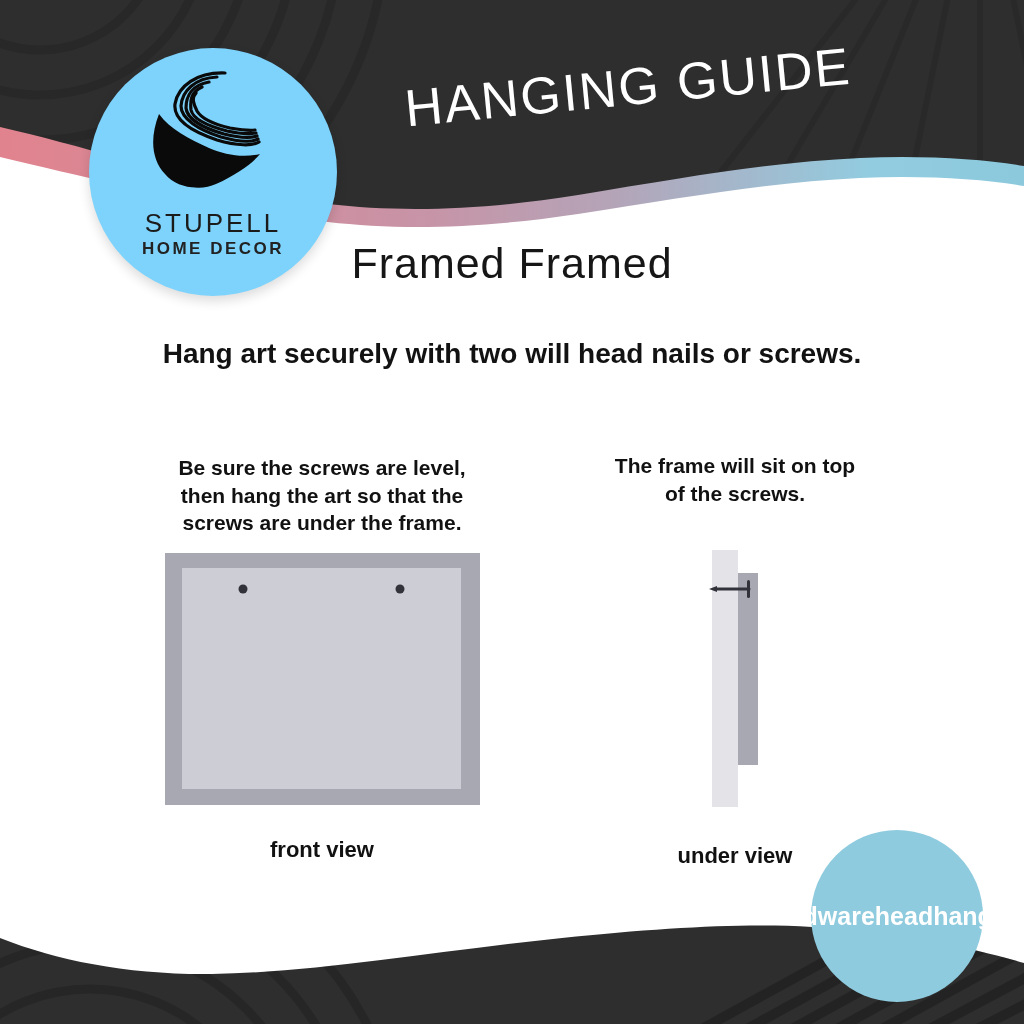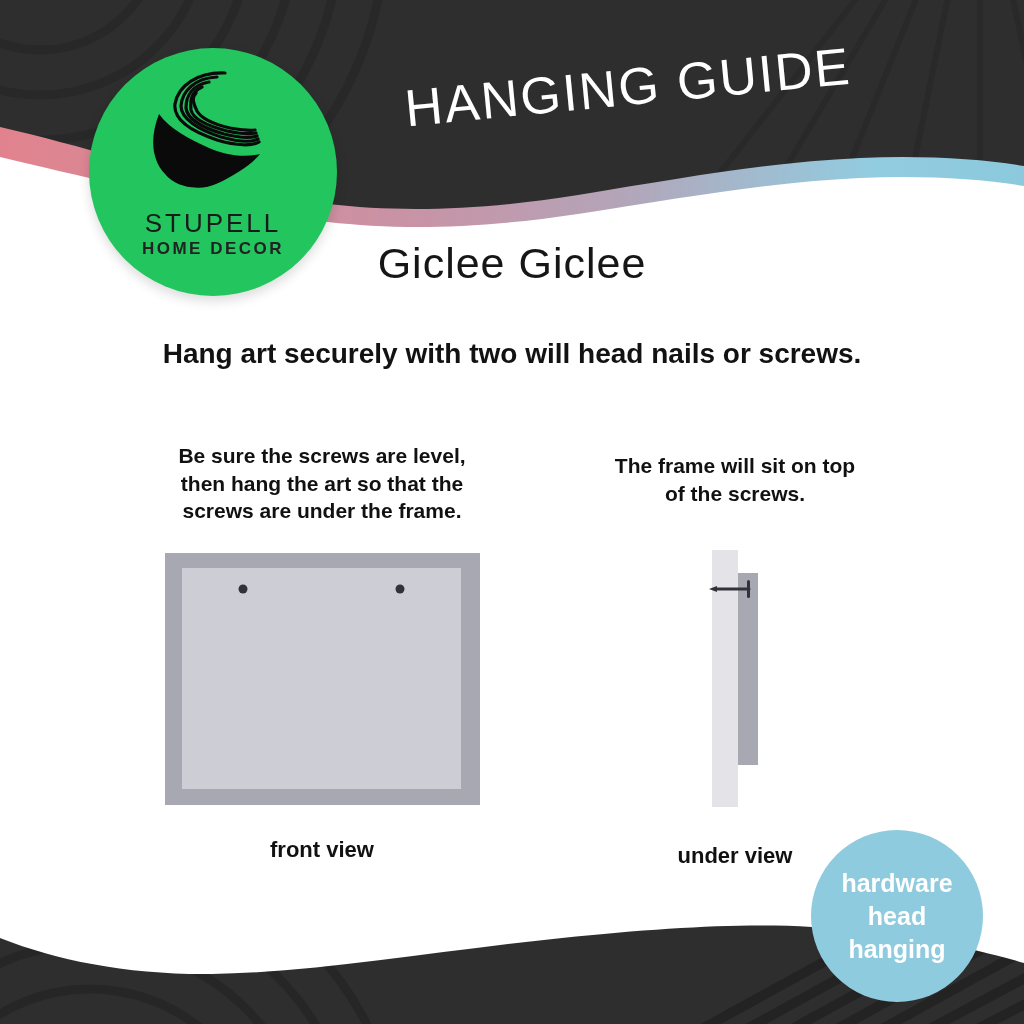--- a/index.html
+++ b/index.html
@@ -6,21 +6,21 @@
   .canvas{
     position:relative;width:1024px;height:1024px;overflow:hidden;background:#fff;
     font-family:"Liberation Sans",sans-serif;color:var(--text-dark,#141414);
   }
   svg{display:block;}
   .hdr-svg{position:absolute;left:0;top:0;z-index:0;}
   .ftr-svg{position:absolute;left:0;top:824px;z-index:1;}
 
   .logo-circle{
     position:absolute;left:89px;top:48px;width:248px;height:248px;border-radius:50%;
-    background:#22c55e;z-index:2;box-shadow:0 5px 12px rgba(0,0,0,.14);
+    background:#7dd3fc;z-index:2;box-shadow:0 5px 12px rgba(0,0,0,.14);
   }
   .s-mark{position:absolute;left:56px;top:10px;}
   .brand-name{
     position:absolute;left:0;top:162px;width:100%;text-align:center;
     font-size:26px;letter-spacing:3px;color:#1b1b1b;line-height:26px;font-weight:400;
   }
   .brand-tagline{
     position:absolute;left:0;top:192px;width:100%;text-align:center;
     font-size:17px;letter-spacing:2.5px;color:#222;line-height:18px;font-weight:700;
   }
@@ -35,35 +35,35 @@
     position:absolute;left:0;top:240px;width:1024px;text-align:center;
     font-size:43px;line-height:46px;letter-spacing:1px;color:#161616;font-weight:400;z-index:2;
   }
   .instruction{
     position:absolute;left:0;top:337px;width:1024px;text-align:center;
     font-size:28px;line-height:34px;color:#121212;font-weight:bold;z-index:2;
   }
 
   .caption{position:absolute;text-align:center;font-size:21px;line-height:27.5px;font-weight:bold;color:#111;z-index:2;}
   .caption span{display:block;}
-  .caption-front{left:162px;top:442px;width:320px;}
+  .caption-front{left:162px;top:454px;width:320px;}
   .caption-side{left:585px;top:452px;width:300px;}
 
   .diagram{position:absolute;z-index:2;}
   .front-diagram{left:165px;top:553px;}
   .side-diagram{left:705px;top:545px;}
 
   .view-label{position:absolute;text-align:center;font-size:22px;font-weight:bold;color:#111;z-index:2;}
   .label-front{left:222px;top:837px;width:200px;}
   .label-side{left:635px;top:843px;width:200px;}
 
   .badge{
     position:absolute;left:811px;top:830px;width:172px;height:172px;border-radius:50%;
     background:var(--badge-blue,#8fcbde);z-index:3;
-    display:flex;flex-direction:column;align-items:center;justify-content:center;
+    display:flex;flex-direction:row;align-items:center;justify-content:center;
     color:#fff;font-size:25px;line-height:33px;font-weight:bold;text-align:center;
   }
   .badge span{display:block;}
 
   .fill-frame{fill:var(--frame-gray,#a8a8b3);}
   .fill-art{fill:var(--art-gray,#cdcdd6);}
   .fill-wall{fill:var(--wall-gray,#e4e4e8);}
   .fill-screw{fill:var(--screw-dark,#32323a);}
   .fill-ink{fill:var(--ink-dark,#2e2e2e);}
   .nail-stroke{stroke:var(--screw-dark,#32323a);stroke-width:3;stroke-linecap:round;}
@@ -122,21 +122,21 @@
       <path fill="#0a0a0a" d="M14,56 C5,79 6,101 20,116 C33,130 56,133 71,126 C91,117 108,105 115,96
                C98,100 80,97 64,90 C44,81 25,71 14,56 Z
                M20,116 C30,128 48,132 62,128 C50,131 33,128 20,116 Z"></path>
     </svg>
     <div class="brand-name">STUPELL</div>
     <div class="brand-tagline">HOME DECOR</div>
   </div>
 
   <div class="hdr-title">HANGING GUIDE</div>
 
-  <div class="product-title">Giclee Giclee</div>
+  <div class="product-title">Framed Framed</div>
   <div class="instruction">Hang art securely with two will head nails or screws.</div>
 
   <div class="caption caption-front">
     <span>Be sure the screws are level,</span>
     <span>then hang the art so that the</span>
     <span>screws are under the frame.</span>
   </div>
 
   <div class="caption caption-side">
     <span>The frame will sit on top</span>

